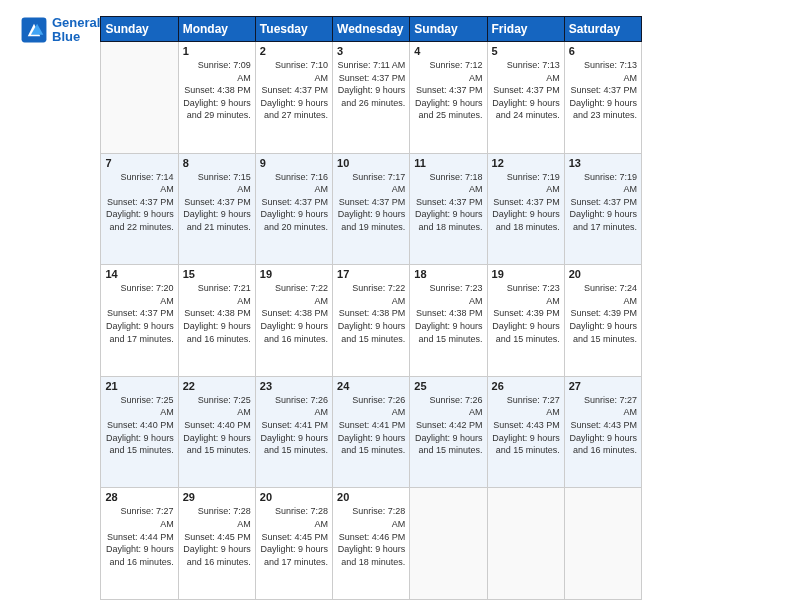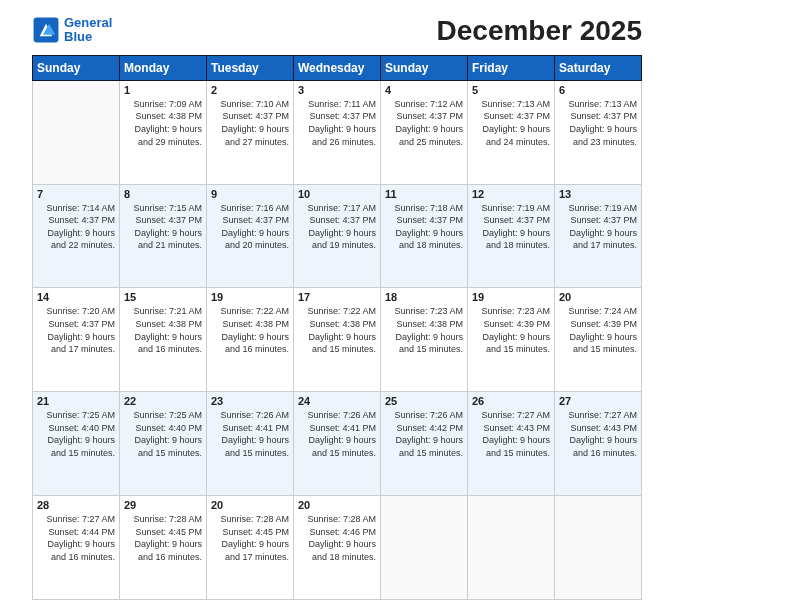--- a/index.html
+++ b/index.html
@@ -6,23 +6,23 @@
     body {
       font-family: Arial, sans-serif;
       background: #fff;
       width: 792px;
       height: 612px;
       overflow: hidden;
     }
     .page {
       width: 662px;
       height: 612px;
-      padding: 16px 20px 12px 32px;
+      padding: 16px 20px 12px 20px;
       display: flex;
-      flex-direction: column;
+      flex-direction: row;
     }
     .header {
       display: flex;
       align-items: flex-start;
       justify-content: space-between;
       margin-bottom: 8px;
     }
     .logo {
       display: flex;
       align-items: center;
@@ -105,21 +105,20 @@
         <rect x="2" y="2" width="32" height="32" rx="4" fill="#1565c0"></rect>
         <polygon points="10,26 18,10 26,26" fill="white"></polygon>
         <polygon points="20,22 28,8 36,22" fill="#42a5f5" transform="translate(-6,2)"></polygon>
       </svg>
       <div class="logo-text">
         <div><span>General</span></div>
         <div><span>Blue</span></div>
       </div>
     </div>
     <div class="title-block">
-      <div class="month-title">December 2025</div>
     </div>
   </div>
 
   <table class="calendar">
     <thead>
       <tr>
       <th>Sunday</th>
           <th>Monday</th>
           <th>Tuesday</th>
           <th>Wednesday</th>

